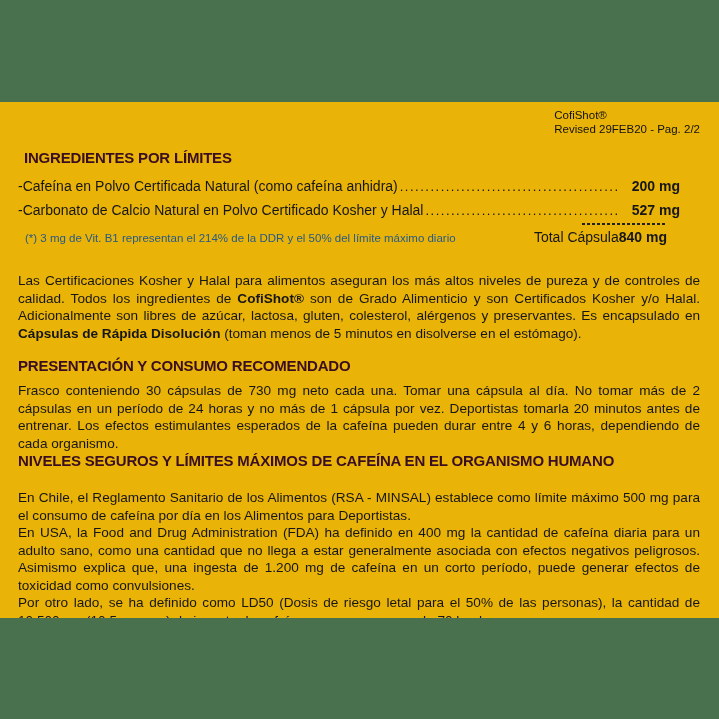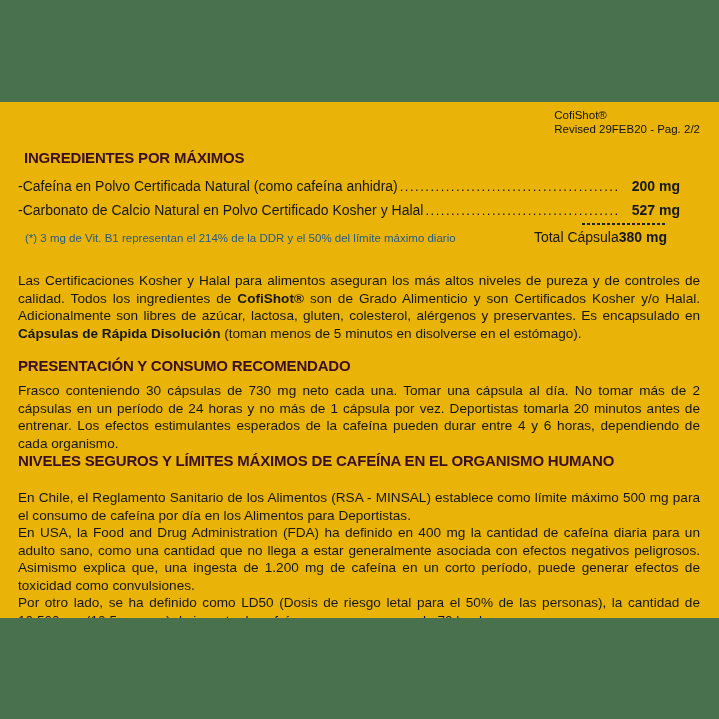--- a/index.html
+++ b/index.html
@@ -58,21 +58,21 @@
 
   <div class="content">
 
     <div class="doc-header">
       <div class="inner">
         <div>CofiShot®</div>
         <div>Revised 29FEB20 - Pag. 2/2</div>
       </div>
     </div>
 
-    <h1 class="sec h-ingredients">INGREDIENTES POR MÁXIMOS</h1>
+    <h1 class="sec h-ingredients">INGREDIENTES POR LÍMITES</h1>
 
     <div class="ing-rows">
       <div class="ing-row">
         <span class="ing-name">-Cafeína en Polvo Certificada Natural (como cafeína anhidra)</span>
         <span class="leader"></span>
         <span class="ing-amount">200 mg</span>
         <span class="ing-note"></span>
       </div>
       <div class="ing-row">
         <span class="ing-name">-Carbonato de Calcio Natural en Polvo Certificado Kosher y Halal</span>
@@ -81,21 +81,21 @@
         <span class="ing-note"></span>
       </div>
     </div>
 
     <div class="foot-total">
       <div class="footnote">(*) 3 mg de Vit. B1 representan el 214% de la DDR y el 50% del límite máximo diario</div>
       <div class="totals">
         <div class="dash-rule"></div>
         <div class="total-row">
           <span>Total Cápsula</span>
-          <span class="total-amount">380 mg</span>
+          <span class="total-amount">840 mg</span>
         </div>
       </div>
     </div>
 
     <p class="body p-cert"><span>Las Certificaciones Kosher y Halal para alimentos aseguran los más altos niveles de pureza y de controles de calidad. Todos los ingredientes de </span><span style="font-weight: bold;">CofiShot®</span><span> son de Grado Alimenticio y son Certificados Kosher y/o Halal. Adicionalmente son libres de azúcar, lactosa, gluten, colesterol, alérgenos y preservantes. Es encapsulado en </span><span style="font-weight: bold;">Cápsulas de Rápida Disolución</span><span> (toman menos de 5 minutos en disolverse en el estómago).</span></p>
 
     <h1 class="sec h-sec2">PRESENTACIÓN Y CONSUMO RECOMENDADO</h1>
     <p class="body p-pres">Frasco conteniendo 30 cápsulas de 730 mg neto cada una. Tomar una cápsula al día. No tomar más de 2 cápsulas en un período de 24 horas y no más de 1 cápsula por vez. Deportistas tomarla 20 minutos antes de entrenar. Los efectos estimulantes esperados de la cafeína pueden durar entre 4 y 6 horas, dependiendo de cada organismo.</p>
 
     <h1 class="sec h-sec3">NIVELES SEGUROS Y LÍMITES MÁXIMOS DE CAFEÍNA EN EL ORGANISMO HUMANO</h1>

